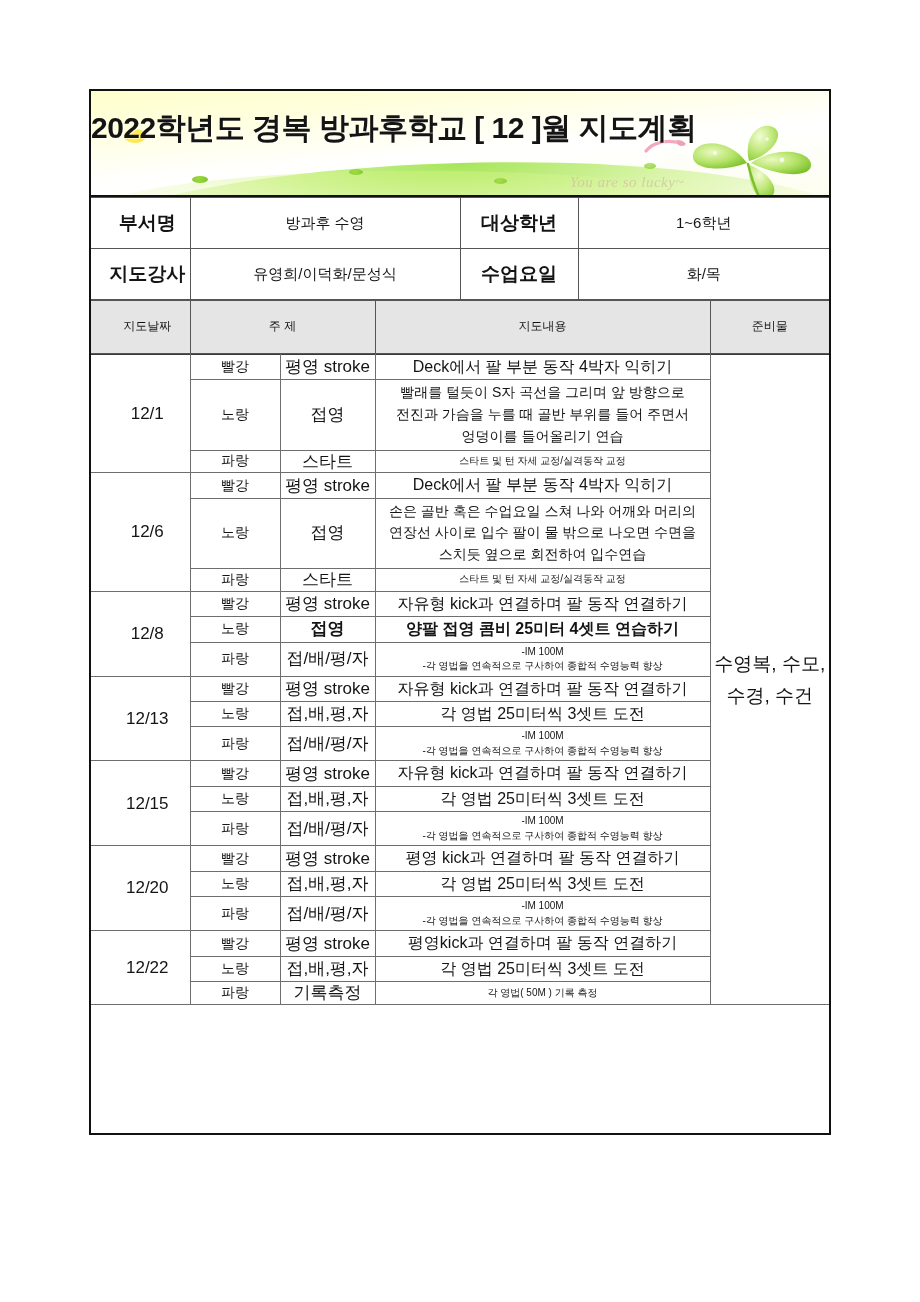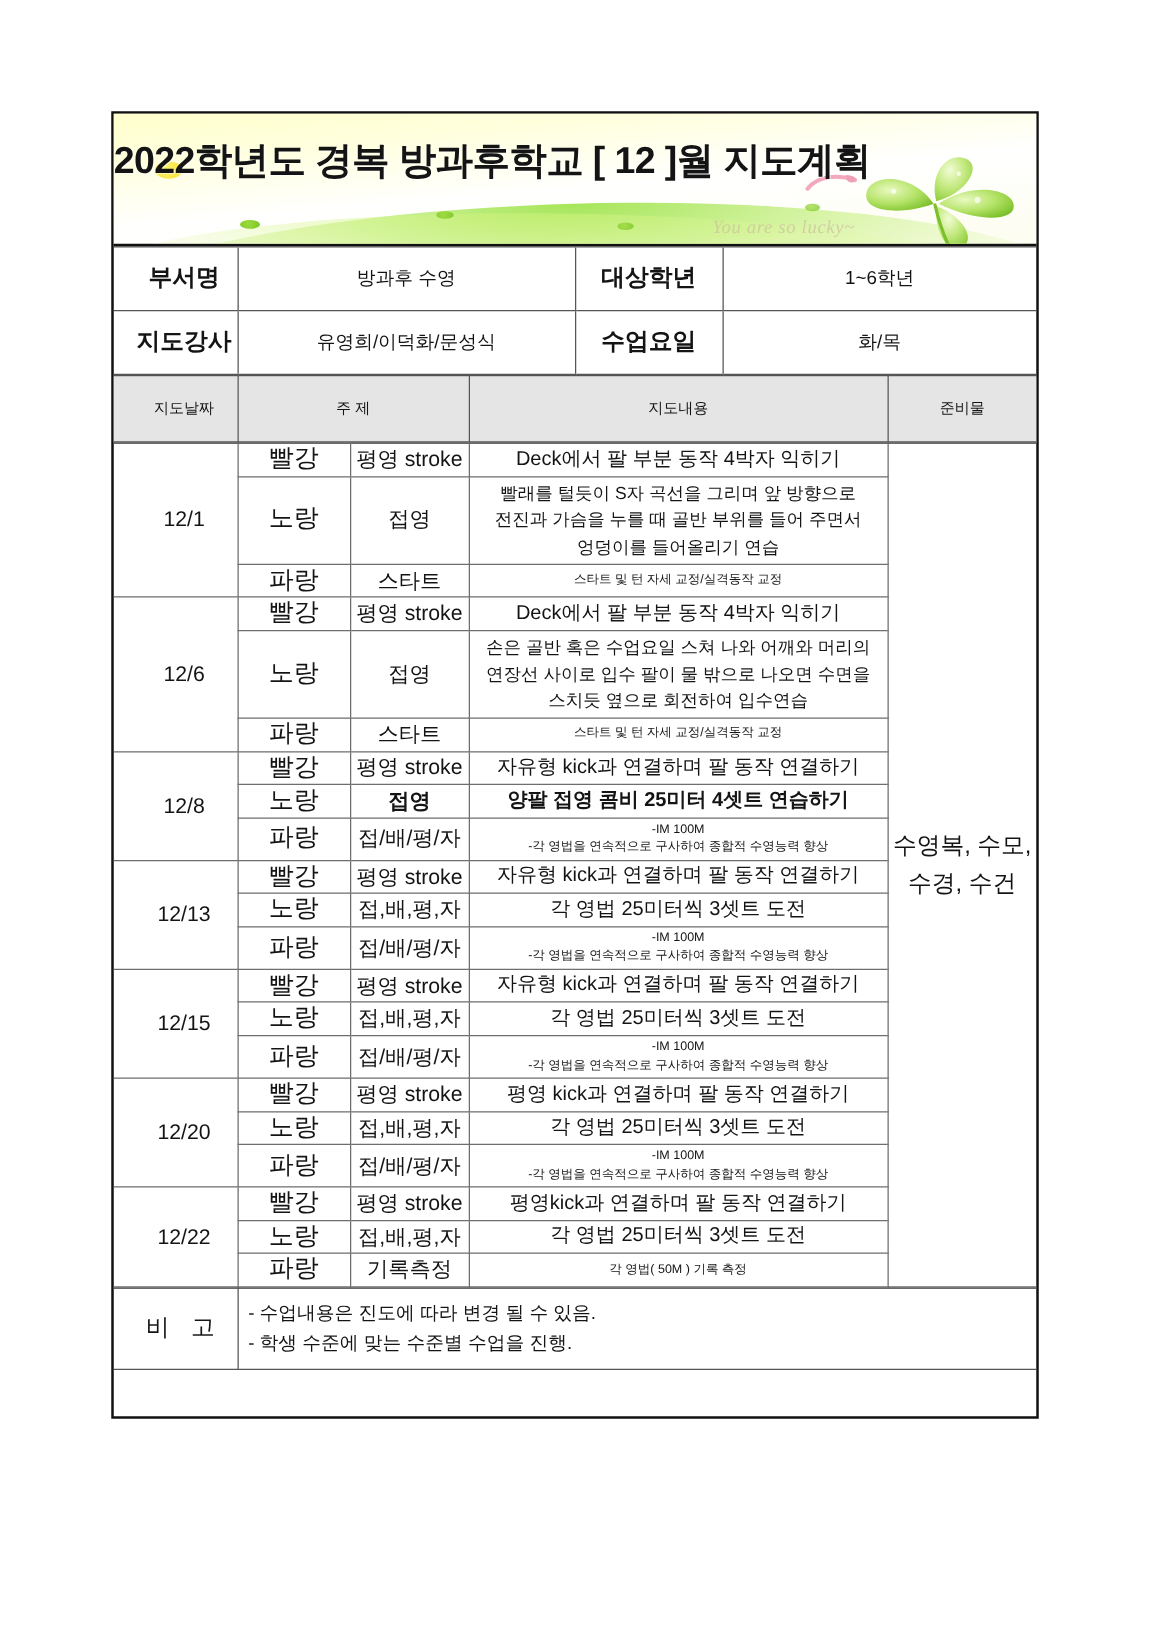--- a/index.html
+++ b/index.html
@@ -139,21 +139,21 @@
     background: #e5e5e5;
     font-weight: 400;
     font-size: 12px;
     border-top: 1px solid #555;
     border-bottom: 1px solid #555;
   }
 
   
   .grid td { font-size: 15px; border-color: #6e6e6e; }
   .grid .date { font-size: 17px; }
-  .grid .color { font-size: 20px; }
+  .grid .color { font-size: 14px; }
   .grid .subject { font-size: 17px; }
   .grid .content { font-size: 16px; padding: 2px 6px; }
   .grid .content.small { font-size: 10px; line-height: 1.45; }
   .grid .content.multi { font-size: 14px; line-height: 1.55; }
   .grid .bold, .grid .bold * { font-weight: 700; }
   .grid .prep {
     font-size: 19px;
     line-height: 1.65;
     vertical-align: middle;
   }
@@ -435,29 +435,14 @@
         <tr>
           <td class="color">파랑</td>
           <td class="subject">기록측정</td>
           <td class="content small">
             <div>각 영법( 50M ) 기록 측정</div>
           </td>
         </tr>
       </tbody>
   </table>
 
-  <table class="t-outer remarks">
-    <colgroup>
-        <col style="width:99px">
-        <col style="width:639px">
-      </colgroup>
-    <tbody>
-      <tr>
-        <td class="lbl nobl">비 고</td>
-        <td class="body nobr">
-          <div>- 수업내용은 진도에 따라 변경 될 수 있음.</div>
-          <div>- 학생 수준에 맞는 수준별 수업을 진행.</div>
-        </td>
-      </tr>
-    </tbody>
-  </table>
 
 </div>
 
 </body></html>

